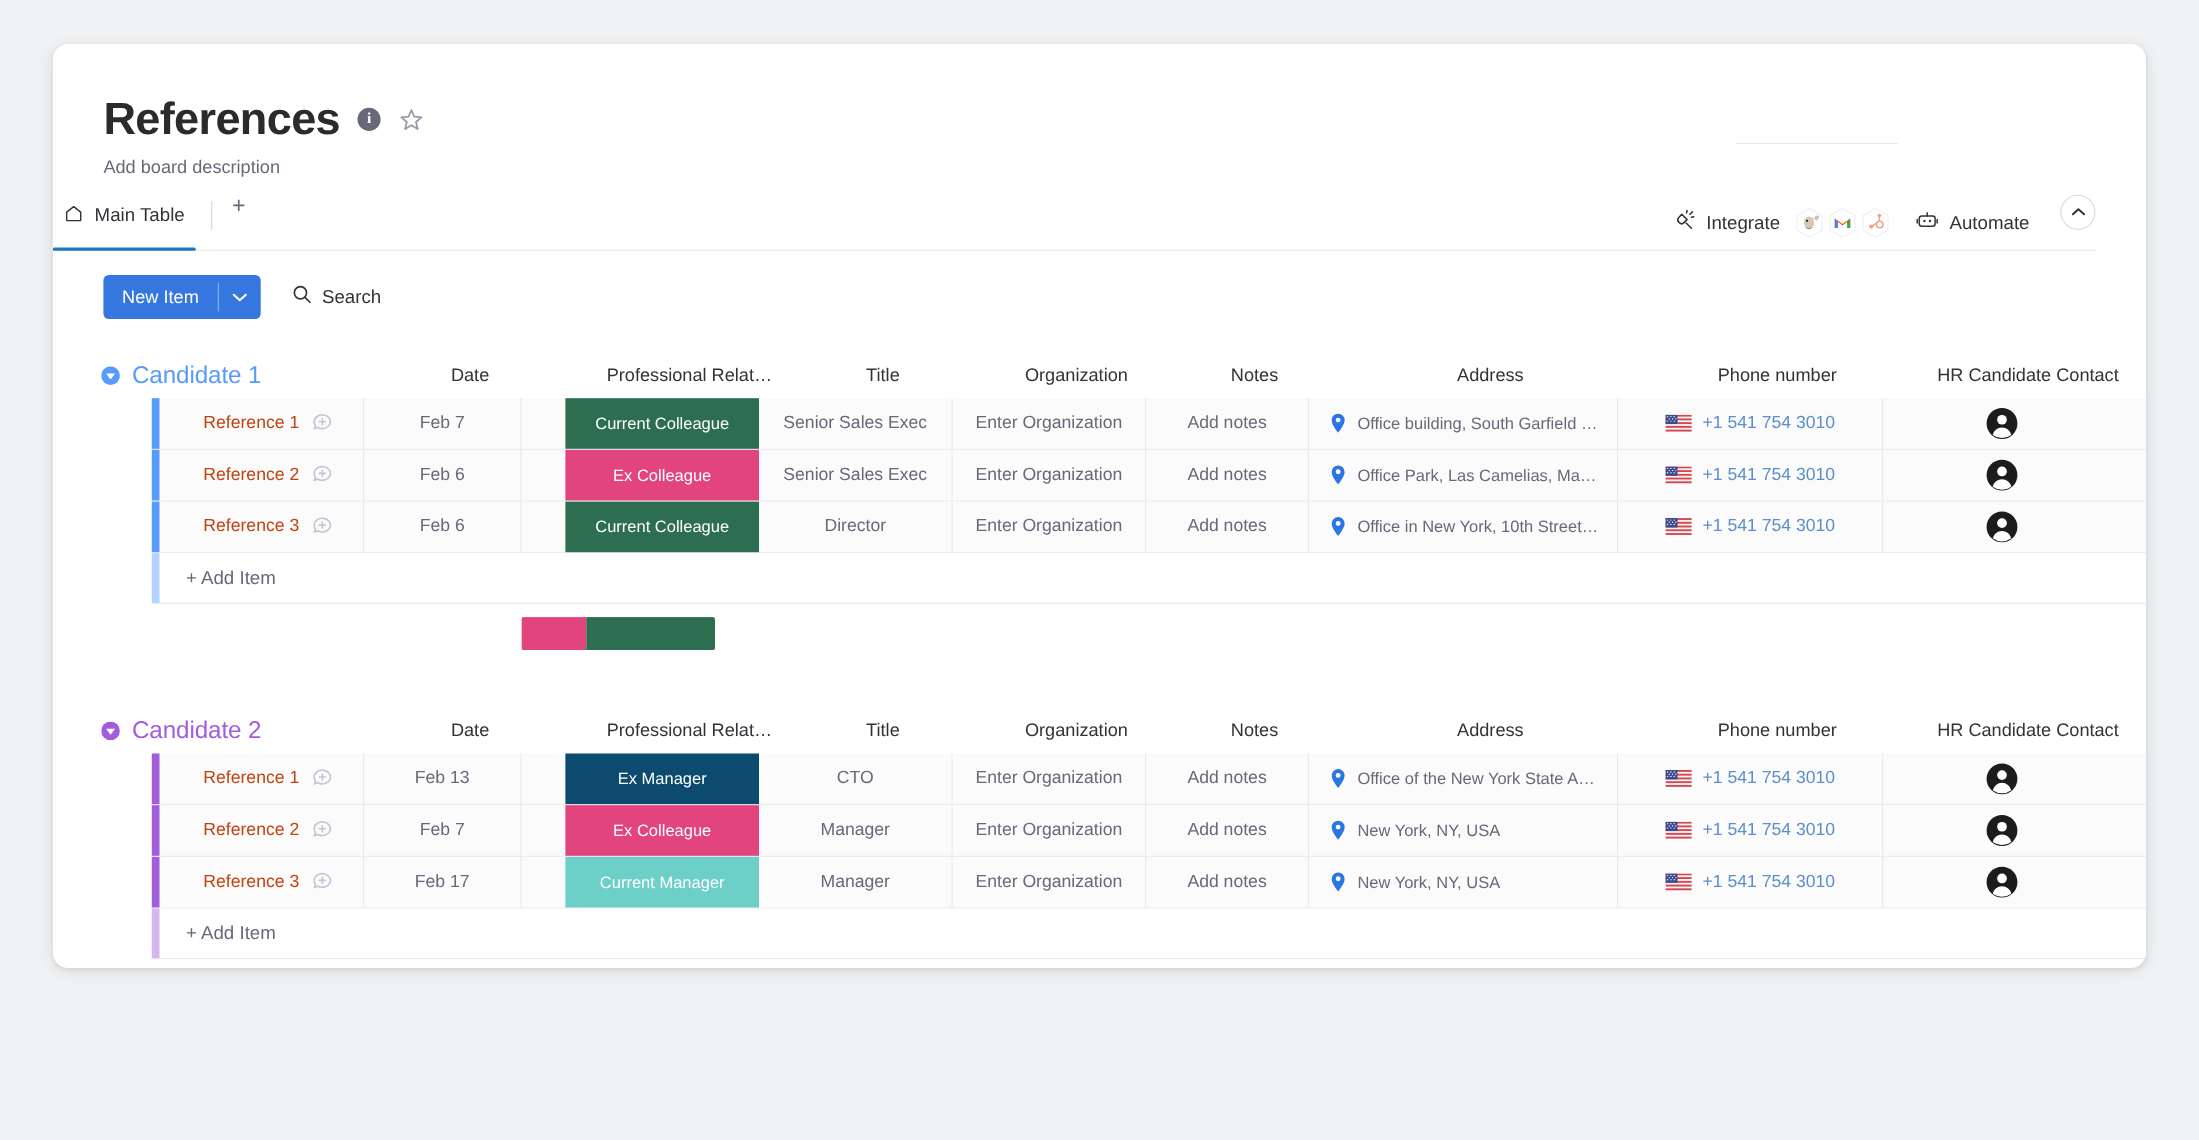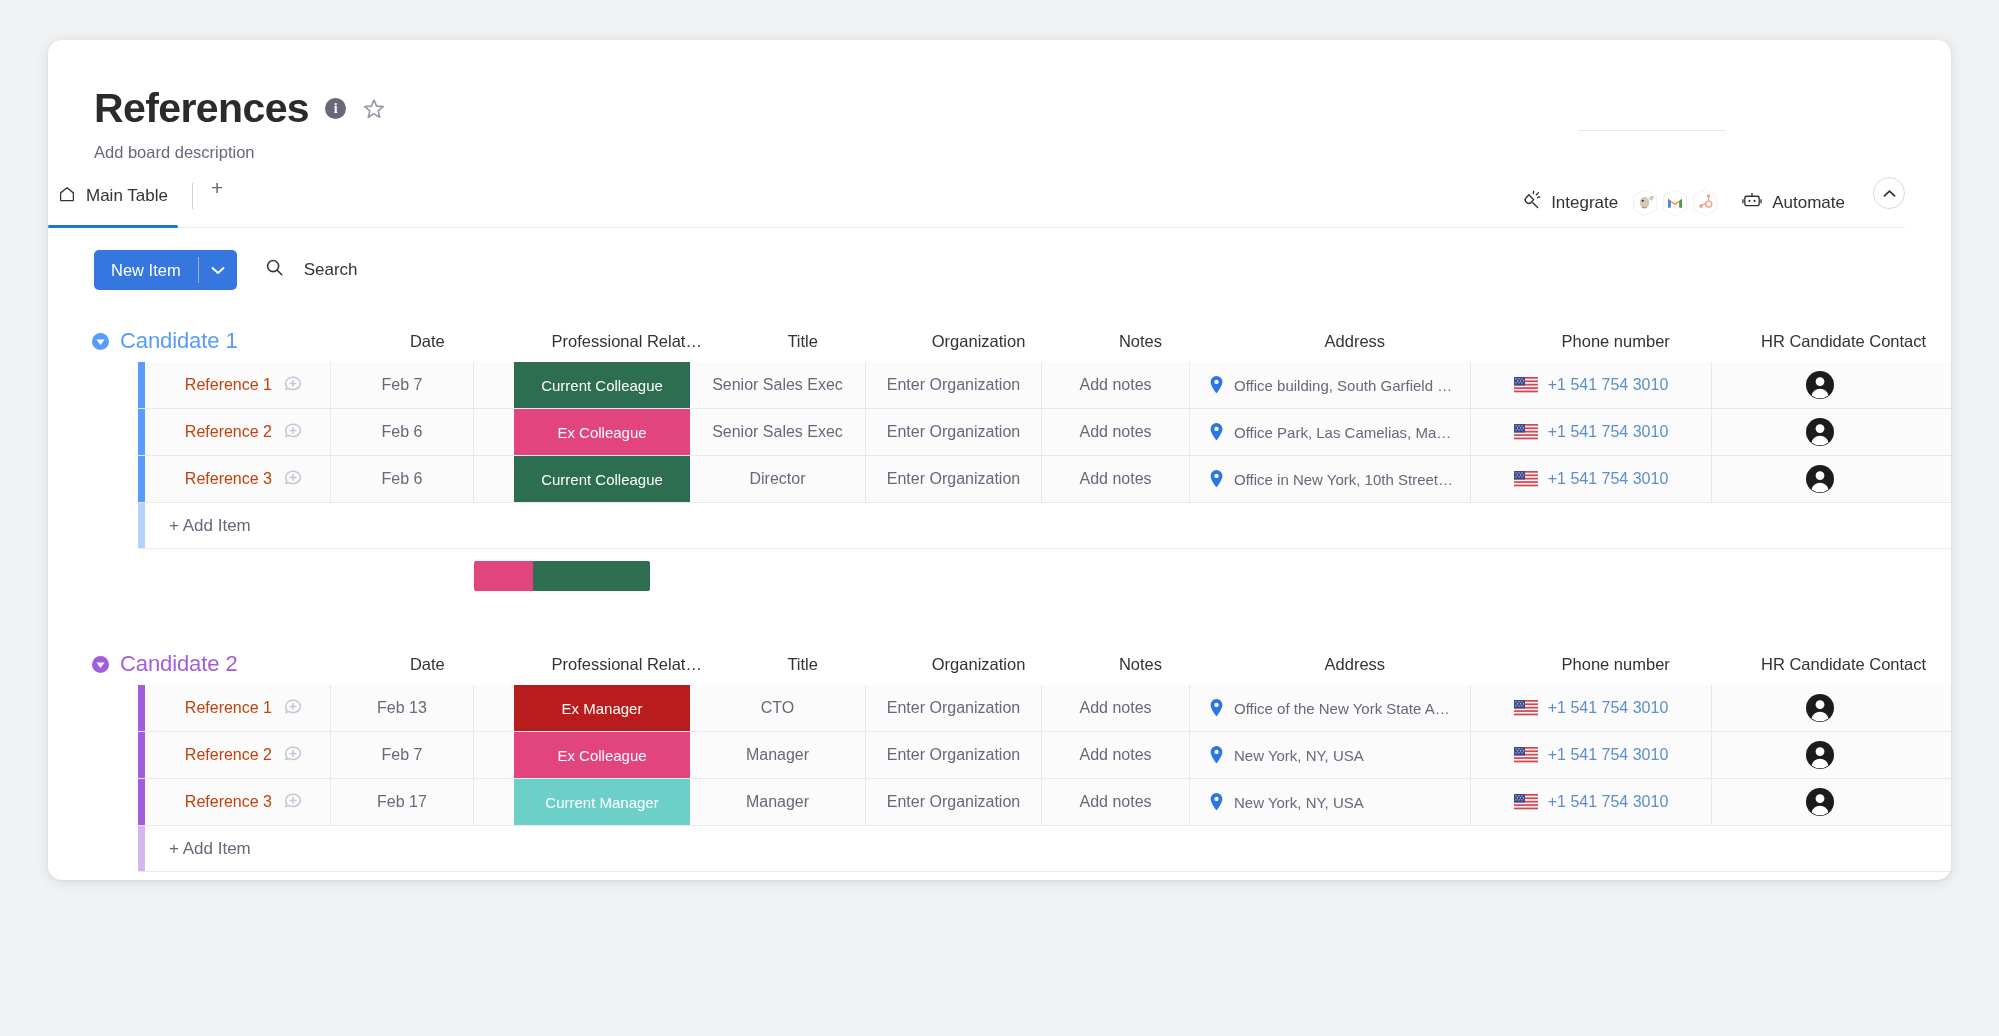--- a/index.html
+++ b/index.html
@@ -97,21 +97,21 @@
   }
   .new-item-label {
     display: flex; align-items: center; padding: 0 17px;
     font-size: 16.5px; font-weight: 500;
   }
   .new-item-split { width: 1px; background: rgba(255,255,255,0.45); margin: 7px 0; }
   .new-item-caret {
     display: flex; align-items: center; justify-content: center; width: 38px;
   }
   .search-btn {
-    display: flex; align-items: center; gap: 20px;
+    display: flex; align-items: center; gap: 9px;
     font-size: 17px; color: #323338;
   }
 
   
   .groups { margin-top: 30px; padding-left: 90px; }
   .group { margin-bottom: 8px; }
   .group-header-row {
     display: flex; align-items: center;
     height: 42px; margin-left: -46px;
   }
@@ -572,21 +572,21 @@
             <span>
               <svg viewBox="0 0 24 24" fill="none" stroke="#c3c6d4" stroke-width="1.5" stroke-linecap="round" class="chat-icon">
      <path d="M3.6 10.4a7.4 6.2 0 1 1 3.4 5.2l-3.1.9.9-2.6a6 6 0 0 1-1.2-3.5z"></path>
      <path d="M11 7.6v5.6M8.2 10.4h5.6"></path>
               </svg>
             </span>
           </div>
           <div class="cell w-date">
             <span>Feb 13</span>
           </div>
-          <div class="cell w-status status" style="background: #b91c1c;">
+          <div class="cell w-status status" style="background: #0c4a6e;">
             <span>Ex Manager</span>
           </div>
           <div class="cell w-title">
             <span>CTO</span>
           </div>
           <div class="cell w-org">
             <span>Enter Organization</span>
           </div>
           <div class="cell w-notes">
             <span>Add notes</span>

